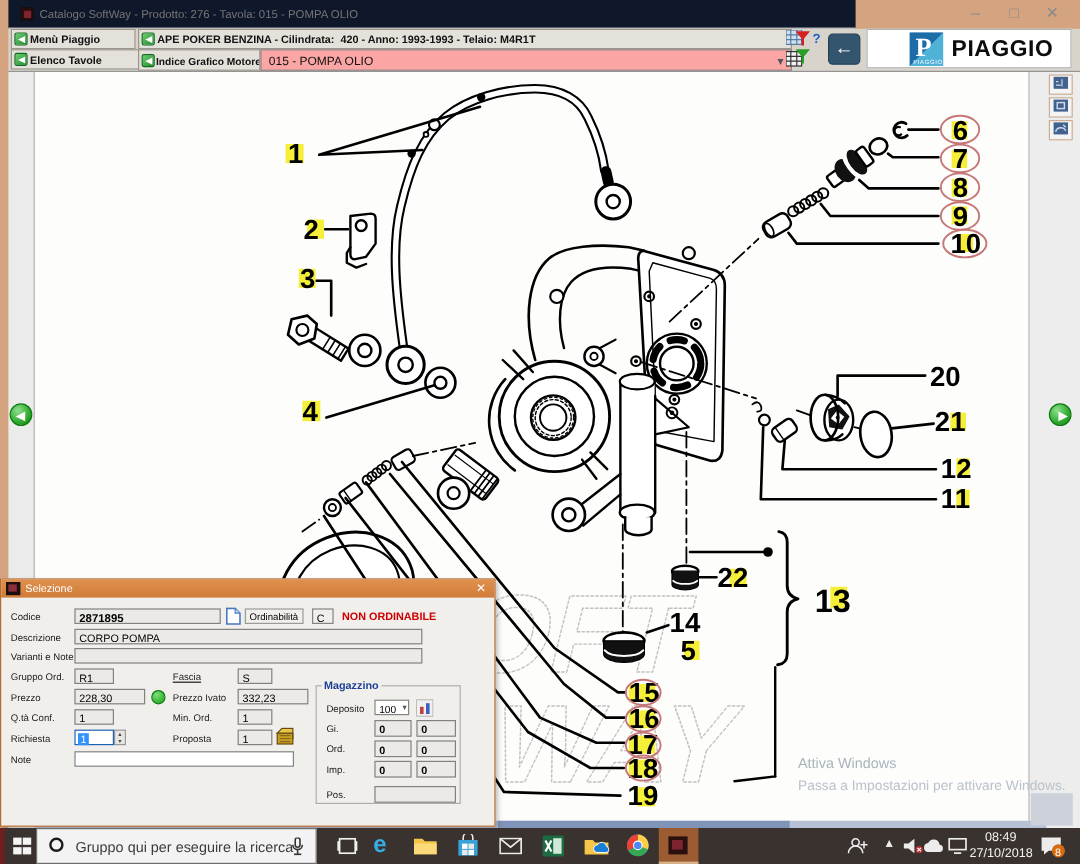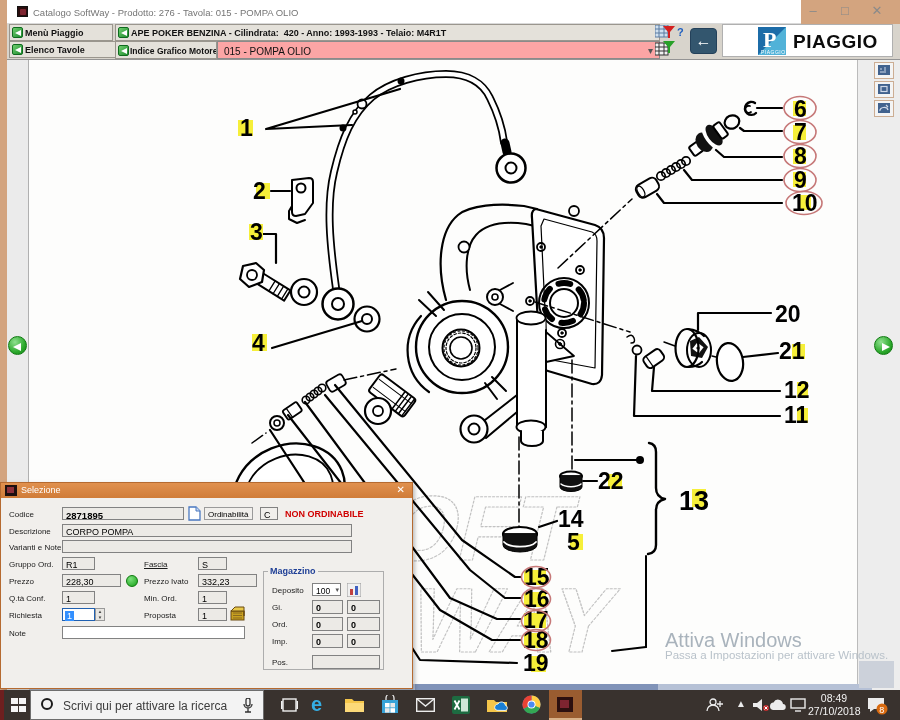--- a/index.html
+++ b/index.html
@@ -1,20 +1,20 @@
 <!DOCTYPE html>
 <html><head>
 <meta charset="utf-8">
 <style>
   * { margin:0; padding:0; box-sizing:border-box; }
   html,body { width:900px; height:720px; overflow:hidden; }
   body { font-family:"Liberation Sans", sans-serif; background:#d3a47f; position:relative; }
   .abs { position:absolute; }
   
-  #titlebar { left:7px; top:0; width:794px; height:24px; background:#ffffff; border-bottom:1px solid #d9d9d9; }
+  #titlebar { left:7px; top:0; width:706px; height:24px; background:#0f172a; border-bottom:1px solid #d9d9d9; }
   #titlebar .ticon { position:absolute; left:10px; top:6px; width:11px; height:11px; background:#2a0d0d; border:1px solid #111; }
   #titlebar .ticon i { position:absolute; left:2px; top:2px; width:6px; height:6px; background:#7d2430; border-radius:1px; display:block;}
   #titlebar .ttext { position:absolute; left:26px; top:7px; font-size:9.5px; color:#757575; }
   .winbtn { position:absolute; top:0px; color:#8a8a8a; font-size:13px; width:30px; text-align:center; top:3px;}
   
   #toolbar { left:7px; top:24px; width:893px; height:36px; background:#d8d4cc; border-bottom:1px solid #949494; }
   .tbtn { position:absolute; background:#e4e1da; border:1px solid #9a968e; font-size:9px; font-weight:bold; color:#111; white-space:nowrap; overflow:hidden; }
   .gicon { position:absolute; width:11px; height:11px; background:linear-gradient(135deg,#6fcf6f,#1e8b2e); border:1px solid #0f6b1f; border-radius:2px; }
   .gicon:after { content:""; position:absolute; left:2px; top:2px; border-right:6px solid #fff; border-top:3.5px solid transparent; border-bottom:3.5px solid transparent; }
   .tbl { position:absolute; left:15px; top:3px; }
@@ -31,21 +31,21 @@
   #canvas { left:28px; top:60px; width:829px; height:624px; background:#fdfdfc; border-left:1px solid #b0b0b0; }
   #rpanel { left:857px; top:60px; width:43px; height:630px; background:#ededed; border-left:1px solid #bbb; }
   .rbtn { position:absolute; left:16px; width:20px; height:17px; background:#f4f4f4; border:1px solid #ccad93; text-align:center; }
   #hscroll { left:29px; top:684px; width:843px; height:7px; background:#b6c1d6; }
   #hthumb { position:absolute; left:386px; top:0; width:243px; height:7px; background:#8093b8; }
   .garrow { position:absolute; width:19px; height:19px; border-radius:50%; background:radial-gradient(circle at 35% 30%, #8fe08f, #2daa2d 60%, #128012); border:1px solid #0e7a10; }
   .garrow:after{ content:""; position:absolute; top:6px; width:0; height:0; }
   #gleft:after { left:4px; border-right:8px solid #fff; border-top:4px solid transparent; border-bottom:4px solid transparent; }
   #gright:after { left:7px; border-left:8px solid #fff; border-top:4px solid transparent; border-bottom:4px solid transparent; }
   
-  #attiva1 { left:665px; top:629px; font-size:20px; color:#a9b3bc; }
+  #attiva1 { left:665px; top:629px; font-size:12px; color:#a9b3bc; }
   #attiva2 { left:665px; top:649px; font-size:11.5px; color:#b9c2ca; }
   
   #dialog { left:0; top:482px; width:413px; height:207px; background:#f1efec; border:1px solid #b56a30; box-shadow:2px 2px 4px rgba(0,0,0,.25); }
   #dtitle { position:absolute; left:0; top:0; width:100%; height:15px; background:linear-gradient(#e0904e,#d07c38); }
   #dtitle .dicon { position:absolute; left:4px; top:2px; width:12px; height:11px; background:#1d0f0f; }
   #dtitle .dicon i{ position:absolute; left:2px; top:2px; width:7px; height:6px; background:#8d2f3a; display:block; }
   #dtitle .dtext { position:absolute; left:20px; top:2px; color:#fff; font-size:9px; }
   #dtitle .dx { position:absolute; right:7px; top:1px; color:#fff; font-size:10px; }
   .dlabel { position:absolute; font-size:8px; color:#1a1a1a; white-space:nowrap; }
   .dfield { position:absolute; height:13px; background:#eceae6; border:1px solid #828282; font-size:9px; color:#000; padding:1.5px 0 0 3px; }
@@ -476,21 +476,21 @@
 <div class="abs" id="taskbar">
   <div id="tbred"></div>
   <div id="winflag">
       <div style="left:0;top:0;"></div>
       <div style="left:8px;top:0;"></div>
       <div style="left:0;top:8px;"></div>
       <div style="left:8px;top:8px;"></div>
     </div>
   <div id="searchbox">
       <div class="circ"></div>
-      <div class="stext">Scrivi qui per attivare la ricerca</div>
+      <div class="stext">Gruppo qui per eseguire la ricerca</div>
     <svg style="position:absolute; right:10px; top:7px;" width="10" height="15">
         <rect x="3" y="0" width="4" height="8" rx="2" fill="none" stroke="#333" stroke-width="1.3"></rect>
         <path d="M1,6 a4,4 0 0 0 8,0 M5,10 L5,14 M2,14 L8,14" fill="none" stroke="#333" stroke-width="1.3"></path>
       </svg>
   </div>
 
   <svg style="position:absolute; left:281px; top:7px;" width="17" height="16">
       <rect x="2" y="2" width="13" height="12" fill="none" stroke="#f0f0f0" stroke-width="1.4"></rect>
       <rect x="0" y="4" width="1.6" height="8" fill="#f0f0f0"></rect>
       <rect x="15.4" y="4" width="1.6" height="8" fill="#f0f0f0"></rect>

